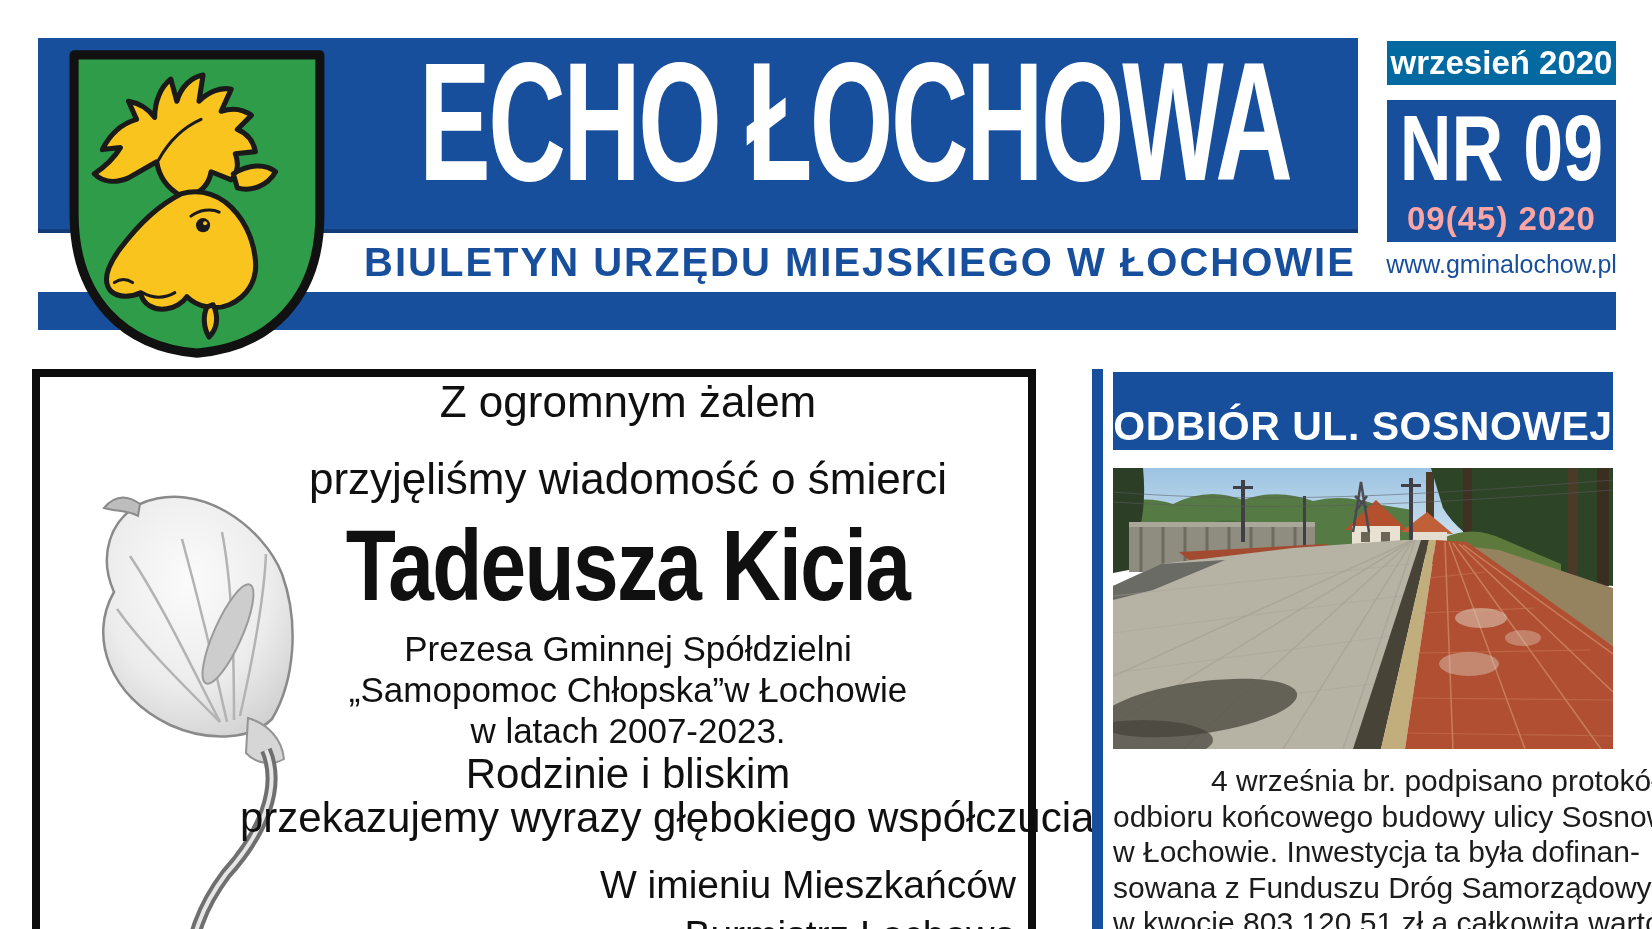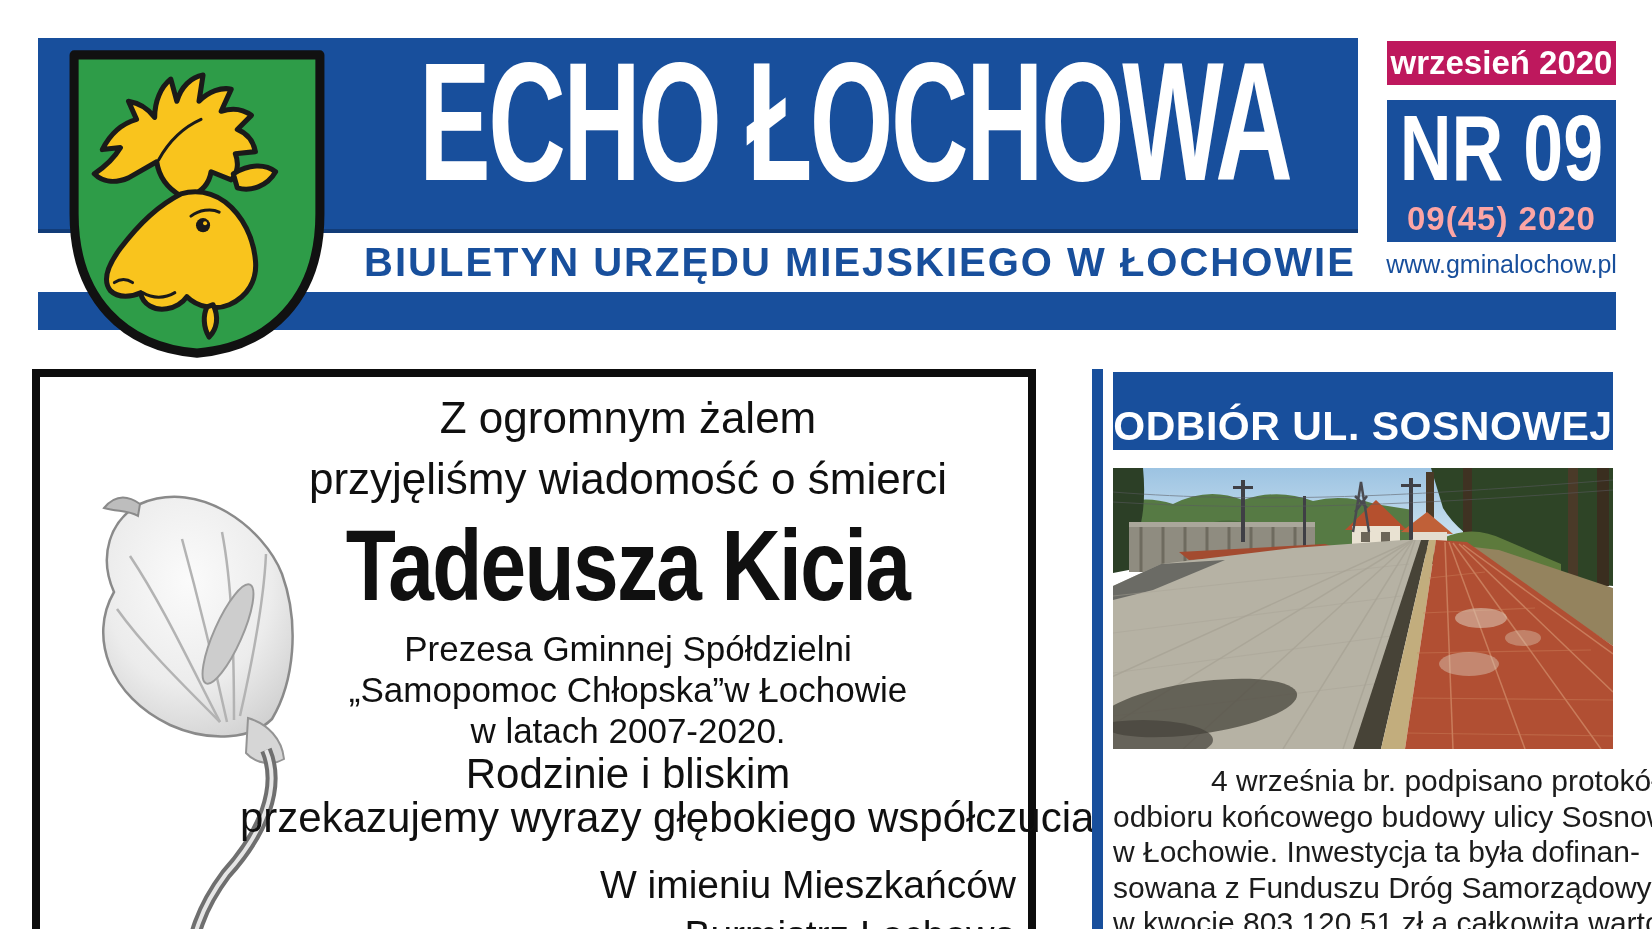--- a/index.html
+++ b/index.html
@@ -12,21 +12,21 @@
   .band-strip{position:absolute;left:38px;top:292px;width:1578px;height:38px;background:#184F9C;}
   .masthead-title{position:absolute;left:340px;top:38px;width:1030px;height:195px;
                   display:flex;align-items:flex-start;justify-content:center;overflow:visible;}
   .masthead-title span{display:inline-block;font-size:168px;font-weight:700;color:#ffffff;
                   letter-spacing:-4px;white-space:nowrap;transform:scaleX(0.64);line-height:1;}
   .masthead-subtitle{position:absolute;left:340px;top:233px;width:1040px;height:59px;
                   display:flex;align-items:center;justify-content:center;}
   .masthead-subtitle span{font-size:40px;font-weight:700;color:#184F9C;letter-spacing:2px;white-space:nowrap;}
   .crest{position:absolute;left:62px;top:44px;width:270px;height:318px;}
 
-  .badge-month{position:absolute;left:1387px;top:41px;width:229px;height:44px;background:#be185d;
+  .badge-month{position:absolute;left:1387px;top:41px;width:229px;height:44px;background:#0369a1;
                display:flex;align-items:center;justify-content:center;}
   .badge-month span{color:#fff;font-weight:700;font-size:33px;white-space:nowrap;}
   .badge-issue{position:absolute;left:1387px;top:100px;width:229px;height:142px;background:#184F9C;
                display:flex;flex-direction:column;align-items:center;justify-content:center;}
   .issue-number{color:#fff;font-weight:700;font-size:92px;line-height:86px;transform:scaleX(0.78);white-space:nowrap;}
   .issue-code{color:#fca5a5;font-weight:700;font-size:33px;letter-spacing:1px;margin-top:9px;white-space:nowrap;}
   .website{position:absolute;left:1387px;top:246px;width:229px;height:36px;
            display:flex;align-items:center;justify-content:center;}
   .website span{color:#184F9C;font-size:25px;white-space:nowrap;}
 
@@ -126,30 +126,30 @@
         <path d="M164,238 C164,167 162,102 152,50"></path>
         <path d="M170,234 C184,172 194,117 196,72"></path>
         <path d="M150,240 C107,197 72,162 47,127"></path>
       </g>
       <ellipse cx="158" cy="152" rx="14" ry="54" transform="rotate(24 158 152)" fill="#cdcdcd" stroke="#9a9a9a" stroke-width="2"></ellipse>
       <path d="M178,236 C198,242 212,257 214,277 C202,284 186,282 176,271 Z" fill="#d6d6d6" stroke="#949494" stroke-width="2"></path>
       <path d="M196,268 C212,306 192,352 156,392 C132,424 120,455 118,500" fill="none" stroke="#6f6f6f" stroke-width="12"></path>
       <path d="M196,268 C212,306 192,352 156,392 C132,424 120,455 118,500" fill="none" stroke="#e6e6e6" stroke-width="4"></path>
     </svg>
 
-    <div class="ob-line ob-intro" style="top:17px">Z ogromnym żalem</div>
+    <div class="ob-line ob-intro" style="top:1px">Z ogromnym żalem</div>
     <div class="ob-line ob-intro" style="top:78px">przyjęliśmy wiadomość o śmierci</div>
 
     <div class="ob-line ob-name" style="top:140px">
       <span>Tadeusza Kicia</span>
     </div>
 
     <div class="ob-line ob-small" style="top:252px">Prezesa Gminnej Spółdzielni</div>
     <div class="ob-line ob-small" style="top:293px">„Samopomoc Chłopska”w Łochowie</div>
-    <div class="ob-line ob-small" style="top:334px">w latach 2007-2020.</div>
+    <div class="ob-line ob-small" style="top:334px">w latach 2007-2023.</div>
 
     <div class="ob-line ob-cond" style="top:374px">Rodzinie i bliskim</div>
     <div class="ob-line ob-cond" style="top:418px">przekazujemy wyrazy głębokiego współczucia</div>
 
     <div class="ob-sig" style="top:486px">W imieniu Mieszkańców</div>
     <div class="ob-sig" style="top:536px">Burmistrz Łochowa</div>
   </div>
 
   <div class="vbar"></div>
 

